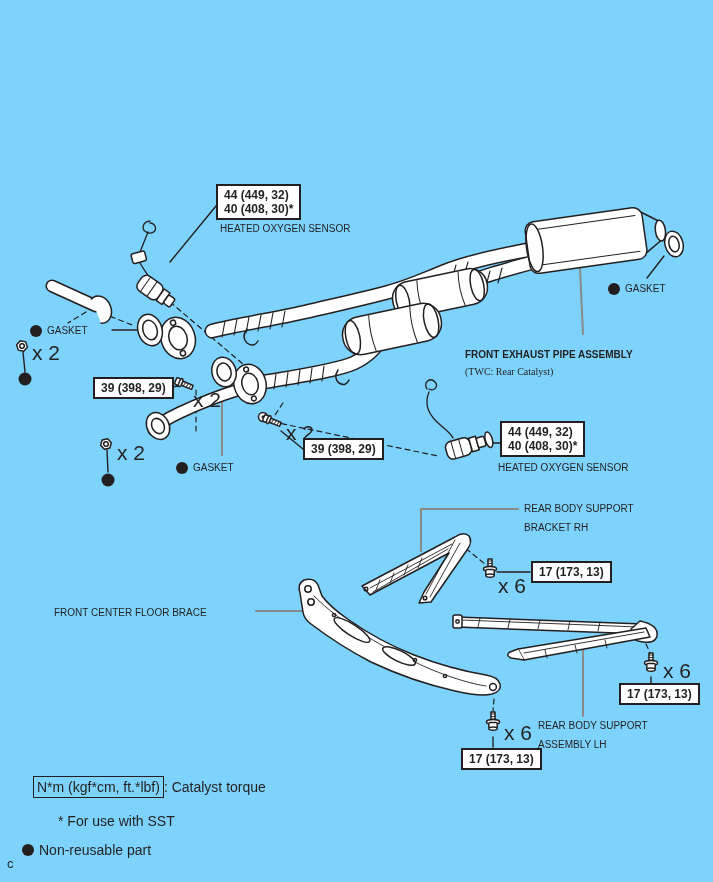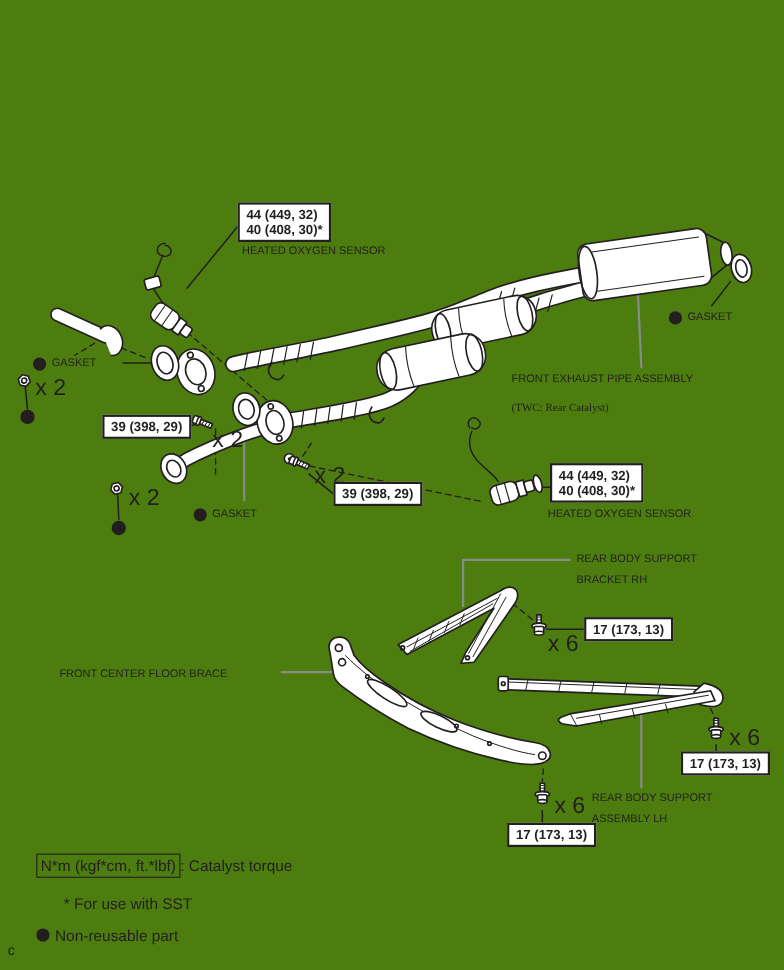--- a/index.html
+++ b/index.html
@@ -1,16 +1,16 @@
 <!DOCTYPE html>
 <html><head>
 <meta charset="utf-8">
 <style>
   html,body{margin:0;padding:0;background:#fff;}
-  #page{position:relative;width:713px;height:882px;background:#4d7c0f;overflow:hidden;
+  #page{position:relative;width:713px;height:882px;background:#7dd3fc;overflow:hidden;
         font-family:"Liberation Sans",sans-serif;color:#231f20;}
   #art{position:absolute;left:0;top:0;}
   .label{position:absolute;font-size:10px;line-height:19px;white-space:nowrap;color:#231f20;}
   .qty{position:absolute;font-size:21px;white-space:nowrap;color:#231f20;}
   .torque-box{position:absolute;border:2px solid #231f20;background:#fff;
               font-weight:bold;font-size:12px;line-height:14px;padding:2px 6px;white-space:nowrap;}
   .bullet{display:inline-block;width:12px;height:12px;border-radius:50%;background:#231f20;
           margin-right:5px;vertical-align:-1px;}
   .dot-label{display:flex;align-items:center;}
   .legend-row{position:absolute;display:flex;align-items:center;font-size:14px;white-space:nowrap;}
@@ -317,21 +317,21 @@
 <div class="label dot-label" style="left:176px;top:458px;">
   <span class="bullet"></span>
   <span>GASKET</span>
 </div>
 
 <div class="label dot-label" style="left:608px;top:279px;">
   <span class="bullet"></span>
   <span>GASKET</span>
 </div>
 
-<div class="label" style="left:465px;top:335px;">FRONT EXHAUST PIPE ASSEMBLY</div>
+<div class="label" style="left:465px;top:345px;font-weight:bold;">FRONT EXHAUST PIPE ASSEMBLY</div>
 <div class="label" style="left:465px;top:362px;font-family:Liberation Serif, serif;">(TWC: Rear Catalyst)</div>
 
 <div class="torque-box" style="left:500px;top:421px;">
   <div>44 (449, 32)</div>
   <div>40 (408, 30)*</div>
 </div>
 <div class="label" style="left:498px;top:458px;">HEATED OXYGEN SENSOR</div>
 
 <div class="label" style="left:524px;top:499px;">
   <div>REAR BODY SUPPORT</div>
@@ -357,20 +357,20 @@
 <div class="label" style="left:538px;top:716px;">
   <div>REAR BODY SUPPORT</div>
   <div>ASSEMBLY LH</div>
 </div>
 
 <div class="legend-row" style="left:33px;top:776px;">
   <span class="legend-frame">N*m (kgf*cm, ft.*lbf)</span>
   <span>: Catalyst torque</span>
 </div>
 <div class="legend-row" style="left:33px;top:813px;margin-left:25px;">* For use with SST</div>
-<div class="legend-row" style="left:33px;top:842px;">
+<div class="legend-row" style="left:22px;top:842px;">
   <span class="bullet"></span>
   <span>Non-reusable part</span>
 </div>
 
 <div class="corner" style="left:7px;top:856px;">c</div>
 
 </div>
 
 </body></html>

